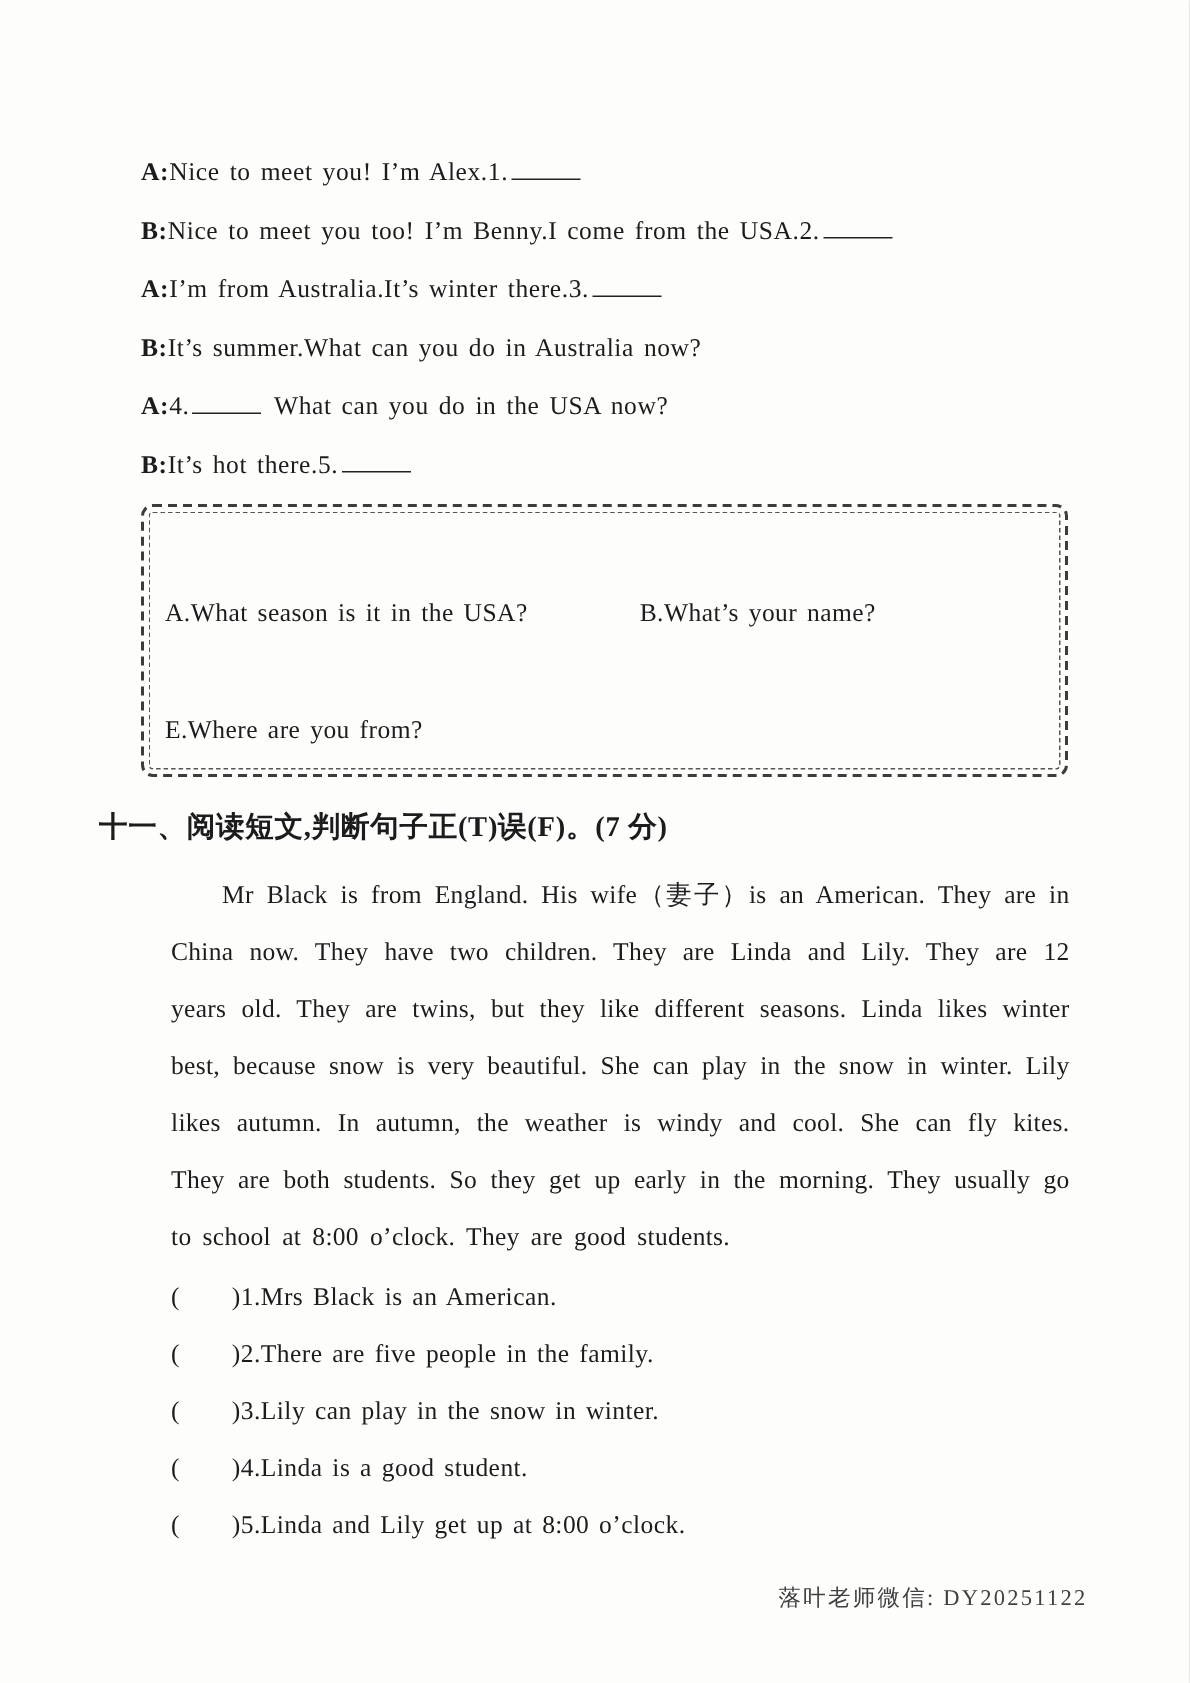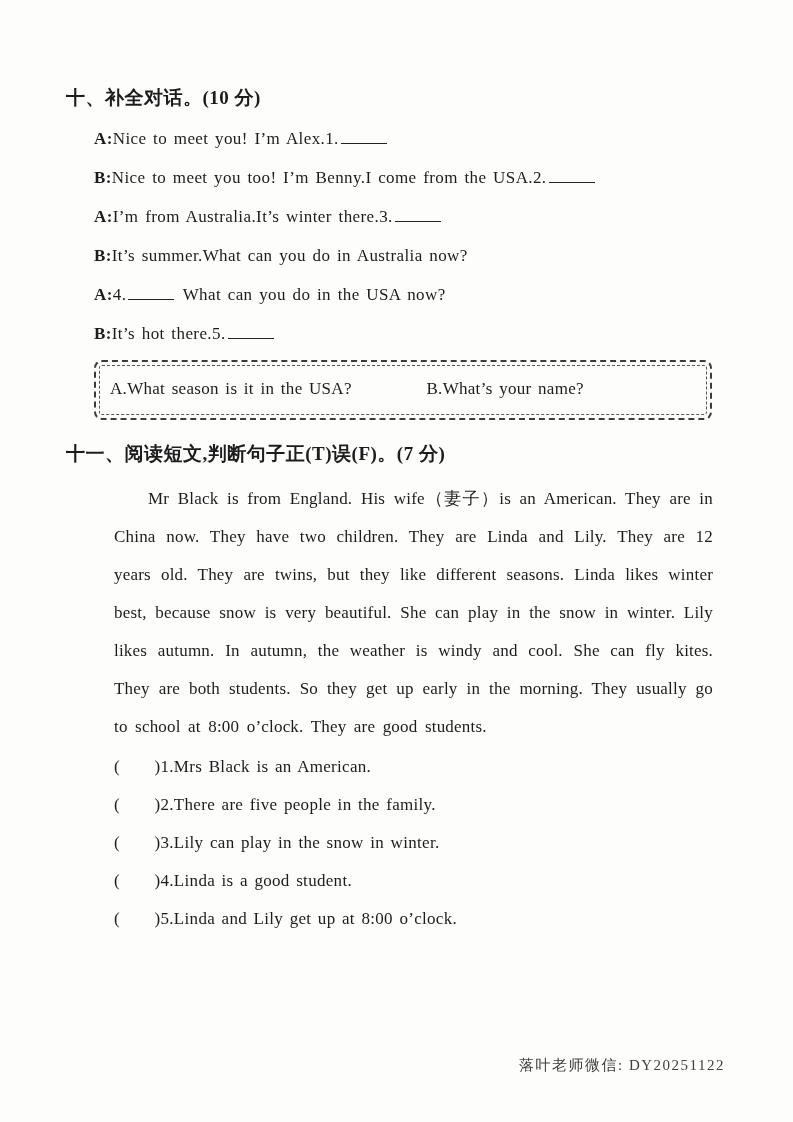--- a/index.html
+++ b/index.html
@@ -25,21 +25,21 @@
   .blank {
     display: inline-block; width: 46px; height: 2px;
     border-bottom: 1.6px solid #222; margin: 0 2px;
   }
   .options-box {
     margin: 8px 0 0 28px; width: 618px;
     border: 2px dashed #3c3c3c; border-radius: 8px;
     outline: 1px dashed #555; outline-offset: -6px;
     padding: 10px 14px 12px 14px;
   }
-  .opt-row { display: grid; grid-template-columns: 54% 46%; }
+  .opt-row { display: grid; grid-template-columns: 54% 46%; margin-top: 44px; }
   .opt-item {
     font-size: 17px; line-height: 34px; letter-spacing: .3px;
     word-spacing: 2px; white-space: nowrap;
   }
   .sec-reading { margin-top: 22px; }
   .passage {
     margin: 14px 0 0 48px; width: 599px;
     font-size: 17px; line-height: 38px;
     text-align: justify; text-indent: 2em;
     letter-spacing: .2px; word-spacing: 3px;
@@ -53,40 +53,43 @@
     position: absolute; top: 1056px; right: 68px;
     font-size: 15px; color: #404040; letter-spacing: 1.5px;
   }
 </style>
 </head>
 <body>
 
 <div class="page">
 
   <section>
-    <h2 class="sec-title">十、补全对话。(10 分)</h2>
 
     <div class="dia">
       <p class="dia-line"><span class="speaker">A:</span><span>Nice to meet you! I’m Alex.1.</span><span class="blank"></span><span></span></p>
 
       <p class="dia-line"><span class="speaker">B:</span><span>Nice to meet you too! I’m Benny.I come from the USA.2.</span><span class="blank"></span><span></span></p>
 
       <p class="dia-line"><span class="speaker">A:</span><span>I’m from Australia.It’s winter there.3.</span><span class="blank"></span><span></span></p>
 
       <p class="dia-line"><span class="speaker">B:</span><span>It’s summer.What can you do in Australia now?</span></p>
 
       <p class="dia-line"><span class="speaker">A:</span><span>4.</span><span class="blank"></span><span> What can you do in the USA now?</span></p>
 
       <p class="dia-line"><span class="speaker">B:</span><span>It’s hot there.5.</span><span class="blank"></span><span></span></p>
     </div>
 
     <div class="options-box">
       <div class="opt-row">
         <span class="opt-item">A.What season is it in the USA?</span>
         <span class="opt-item">B.What’s your name?</span>
+      </div>
+      <div class="opt-row">
+        <span class="opt-item">E.Where are you from?</span>
+        <span class="opt-item"></span>
       </div>
     </div>
   </section>
 
   <section class="sec-reading">
     <h2 class="sec-title">十一、阅读短文,判断句子正(T)误(F)。(7 分)</h2>
 
     <p class="passage">Mr Black is from England. His wife（妻子）is an American. They are in China now. They have two children. They are Linda and Lily. They are 12 years old. They are twins, but they like different seasons. Linda likes winter best, because snow is very beautiful. She can play in the snow in winter. Lily likes autumn. In autumn, the weather is windy and cool. She can fly kites. They are both students. So they get up early in the morning. They usually go to school at 8:00 o’clock. They are good students.</p>
 
     <div class="questions">

